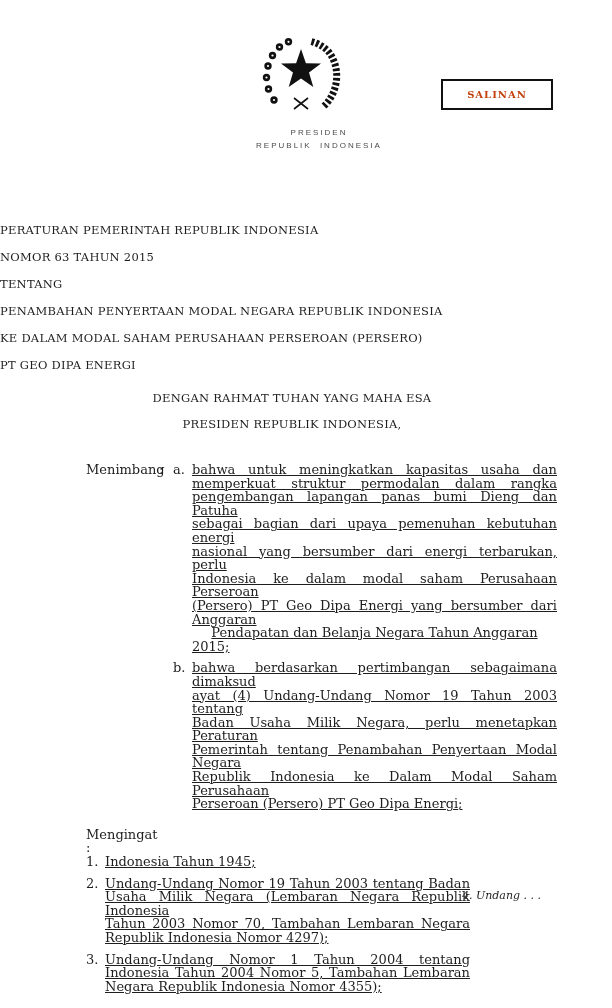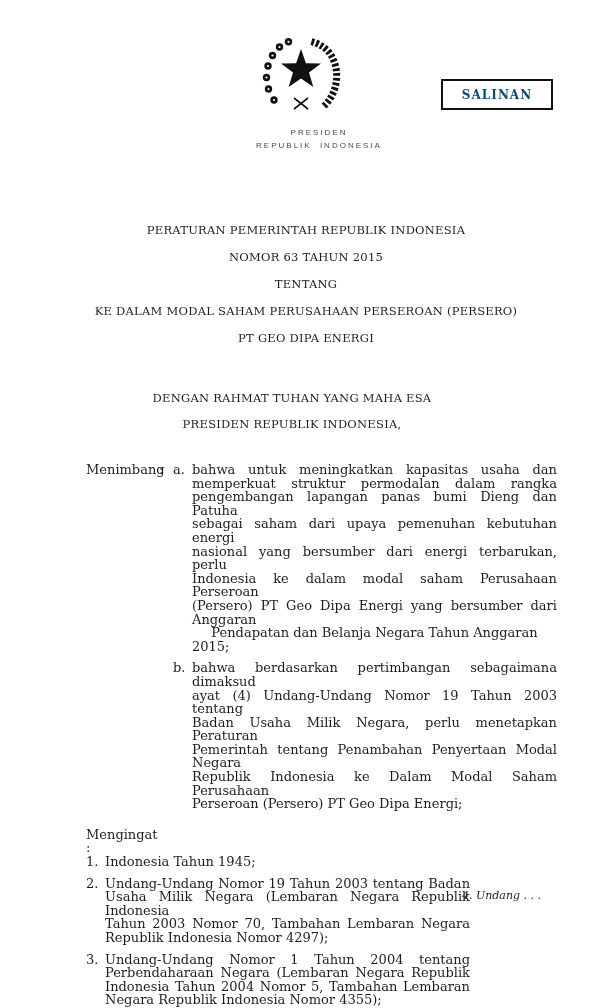--- a/index.html
+++ b/index.html
@@ -39,33 +39,32 @@
     position: absolute;
     left: 441px;
     top: 79px;
     width: 108px;
     height: 27px;
     border: 2px solid #111111;
     display: flex;
     align-items: center;
     justify-content: center;
     font-weight: bold;
-    font-size: 12px;
+    font-size: 10px;
     letter-spacing: 1px;
-    color: #0c4a6e;
+    color: #c2410c;
     background: #ffffff;
   }
 
   
   .title-block {
     position: absolute;
     left: 0;
     top: 217px;
     width: 612px;
-    text-align: center;
     font-size: 11.5px;
     letter-spacing: 0.25px;
     line-height: 27px;
     color: #1e1e1e;
   }
   .preamble-block {
     position: absolute;
     left: 0;
     top: 385px;
     width: 584px;
@@ -92,20 +91,21 @@
   .clause-label { width: 73px; flex: none; }
   .clause-sep   { width: 14px; flex: none; }
   .clause-items { width: 384px; flex: none; }
   .clause-item  { display: flex; align-items: flex-start; margin-bottom: 8px; }
   .item-marker  { width: 19px; flex: none; }
   .item-lines   { width: 365px; flex: none; }
   .jline {
     text-align: justify;
     text-align-last: justify;
     white-space: nowrap0; 
+    text-decoration: underline;
   }
   .jline-last {
     text-align: center;
     text-align-last: left;
   }
 
   
   .catchword {
     position: absolute;
     right: 71px;
@@ -154,41 +154,42 @@
   </div>
 
   <div class="salinan">
     <span>SALINAN</span>
   </div>
 
   <div class="title-block">
     <div>PERATURAN PEMERINTAH REPUBLIK INDONESIA</div>
     <div>NOMOR 63 TAHUN 2015</div>
     <div>TENTANG</div>
+    <div>PENAMBAHAN PENYERTAAN MODAL NEGARA REPUBLIK INDONESIA</div>
     <div>KE DALAM MODAL SAHAM PERUSAHAAN PERSEROAN (PERSERO)</div>
     <div>PT GEO DIPA ENERGI</div>
   </div>
 
   <div class="preamble-block">
     <div>DENGAN RAHMAT TUHAN YANG MAHA ESA</div>
     <div>PRESIDEN REPUBLIK INDONESIA,</div>
   </div>
 
   <div class="clauses">
       <div class="clause-group">
         <div class="clause-label">Menimbang</div>
         <div class="clause-sep">:</div>
         <div class="clause-items">
           <div class="clause-item">
             <div class="item-marker">a.</div>
             <div class="item-lines">
               <div class="jline">bahwa untuk meningkatkan kapasitas usaha dan</div>
               <div class="jline">memperkuat struktur permodalan dalam rangka</div>
               <div class="jline">pengembangan lapangan panas bumi Dieng dan Patuha</div>
-              <div class="jline">sebagai saham dari upaya pemenuhan kebutuhan energi</div>
+              <div class="jline">sebagai bagian dari upaya pemenuhan kebutuhan energi</div>
               <div class="jline">nasional yang bersumber dari energi terbarukan, perlu</div>
               <div class="jline">Indonesia ke dalam modal saham Perusahaan Perseroan</div>
               <div class="jline">(Persero) PT Geo Dipa Energi yang bersumber dari Anggaran</div>
               <div class="jline jline-last">Pendapatan dan Belanja Negara Tahun Anggaran 2015;</div>
             </div>
           </div>
           <div class="clause-item">
             <div class="item-marker">b.</div>
             <div class="item-lines">
               <div class="jline">bahwa berdasarkan pertimbangan sebagaimana dimaksud</div>
@@ -217,21 +218,20 @@
               <div class="jline">Undang-Undang Nomor 19 Tahun 2003 tentang Badan</div>
               <div class="jline">Usaha Milik Negara (Lembaran Negara Republik Indonesia</div>
               <div class="jline">Tahun 2003 Nomor 70, Tambahan Lembaran Negara</div>
               <div class="jline jline-last">Republik Indonesia Nomor 4297);</div>
             </div>
           </div>
           <div class="clause-item">
             <div class="item-marker">3.</div>
             <div class="item-lines">
               <div class="jline">Undang-Undang Nomor 1 Tahun 2004 tentang</div>
-              <div class="jline">Perbendaharaan Negara (Lembaran Negara Republik</div>
               <div class="jline">Indonesia Tahun 2004 Nomor 5, Tambahan Lembaran</div>
               <div class="jline jline-last">Negara Republik Indonesia Nomor 4355);</div>
             </div>
           </div>
         </div>
       </div>
     </div>
 
   <div class="catchword">4. Undang . . .</div>
 

